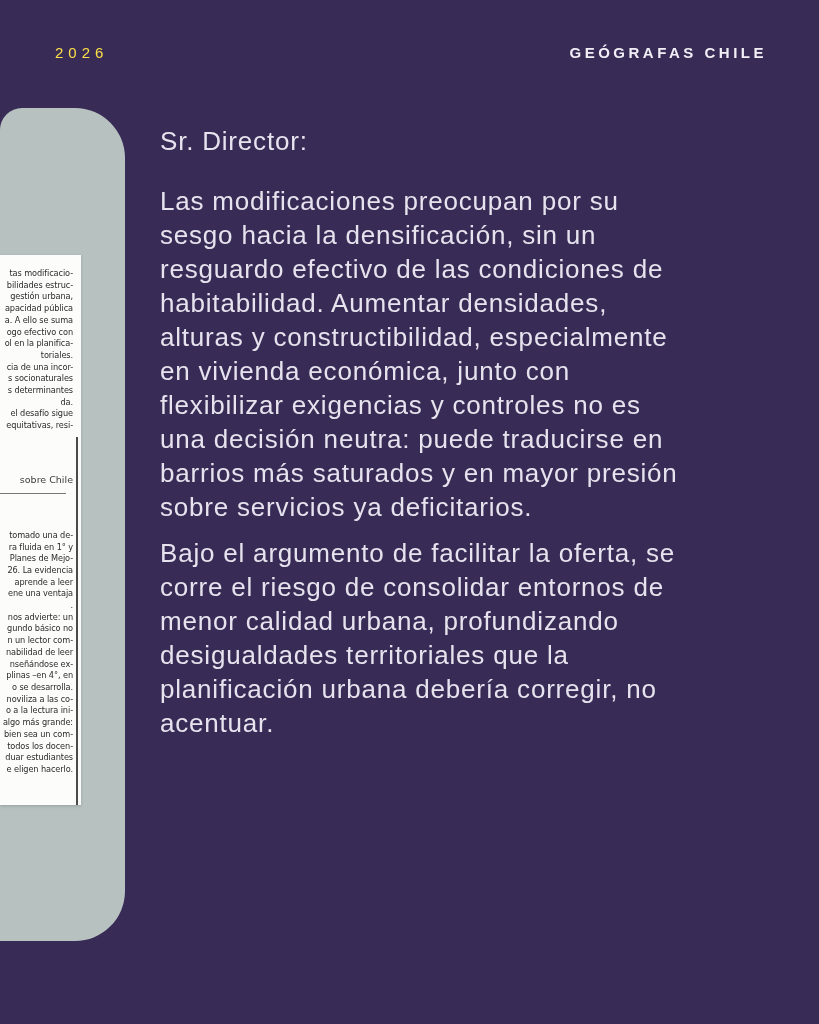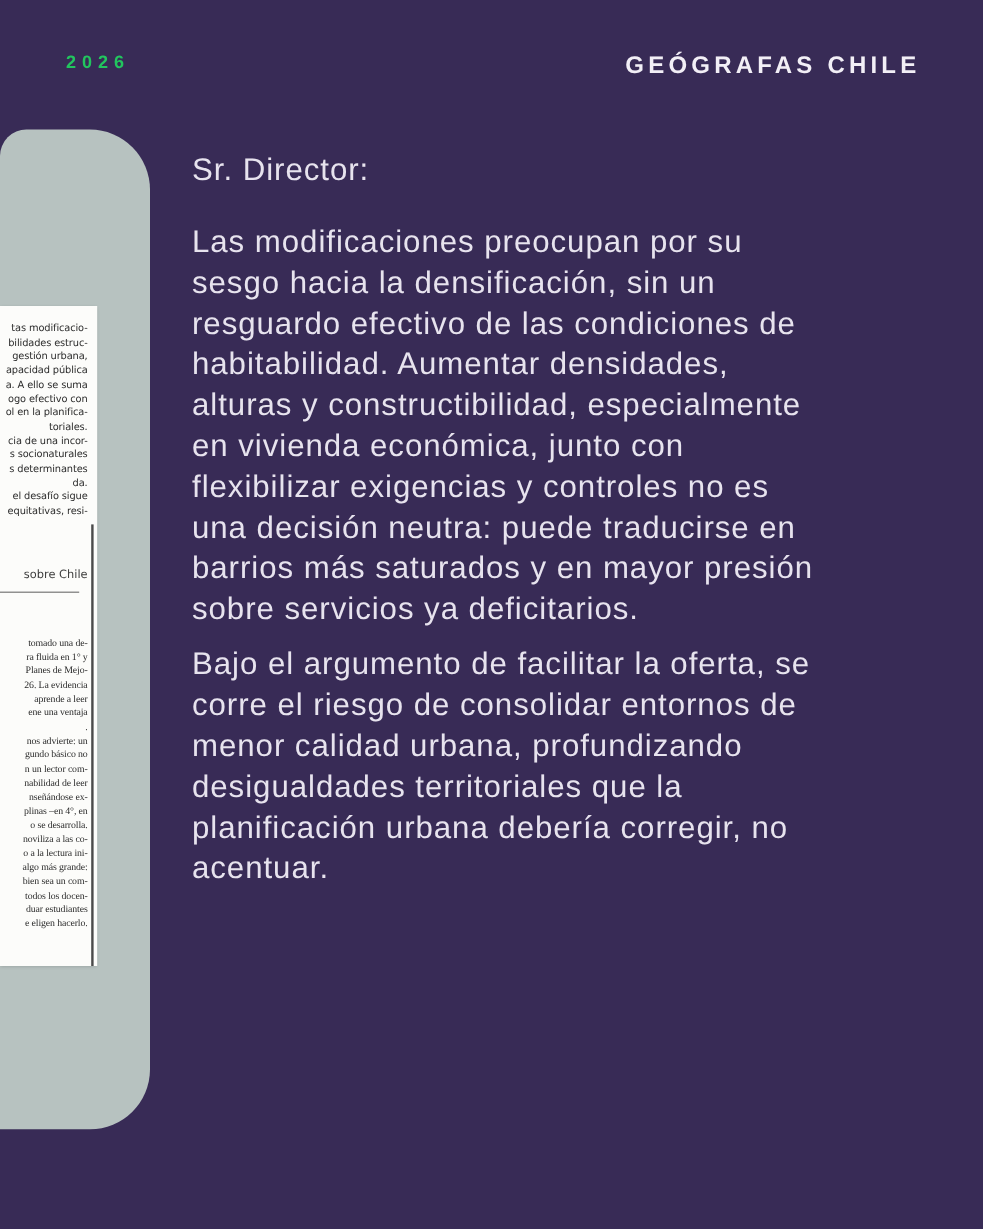--- a/index.html
+++ b/index.html
@@ -7,26 +7,26 @@
     width: 819px; height: 1024px;
     background: #382B56;
     font-family: "Liberation Sans", sans-serif;
     overflow: hidden; position: relative;
   }
   .canvas { position: absolute; inset: 0; }
 
   
   .year {
     position: absolute; left: 55px; top: 44px;
-    color: #22c55e; font-size: 15px; font-weight: 700;
+    color: #fde047; font-size: 15px; font-weight: 400;
     letter-spacing: 5px;
   }
   .brand {
     position: absolute; right: 52px; top: 44px;
-    color: #F2EFF6; font-size: 20px; font-weight: 700;
+    color: #F2EFF6; font-size: 15px; font-weight: 700;
     letter-spacing: 3.5px;
   }
 
   
   .gray-panel {
     position: absolute; left: 0; top: 108px;
     width: 125px; height: 833px;
     background: #B7C2C0;
     border-radius: 22px 50px 50px 0;
   }
@@ -54,21 +54,21 @@
     text-align: right;
     font-size: 9.5px;
     color: #3C3C3C;
     padding-right: 8px;
     margin-top: 42px;
   }
   .clip-hr {
     border: none; border-top: 1.2px solid #777;
     margin: 8px 14px 0 0; width: 66px;
   }
-  .clip-col2 { margin-top: 36px; font-family: Liberation Serif, serif; }
+  .clip-col2 { margin-top: 36px; }
   .clip-vrule {
     position: absolute; right: 3px; top: 182px;
     width: 2px; height: 368px;
     background: #4A4A4A;
   }
 
   
   .letter {
     position: absolute; left: 160px; top: 124px;
     width: 645px;

